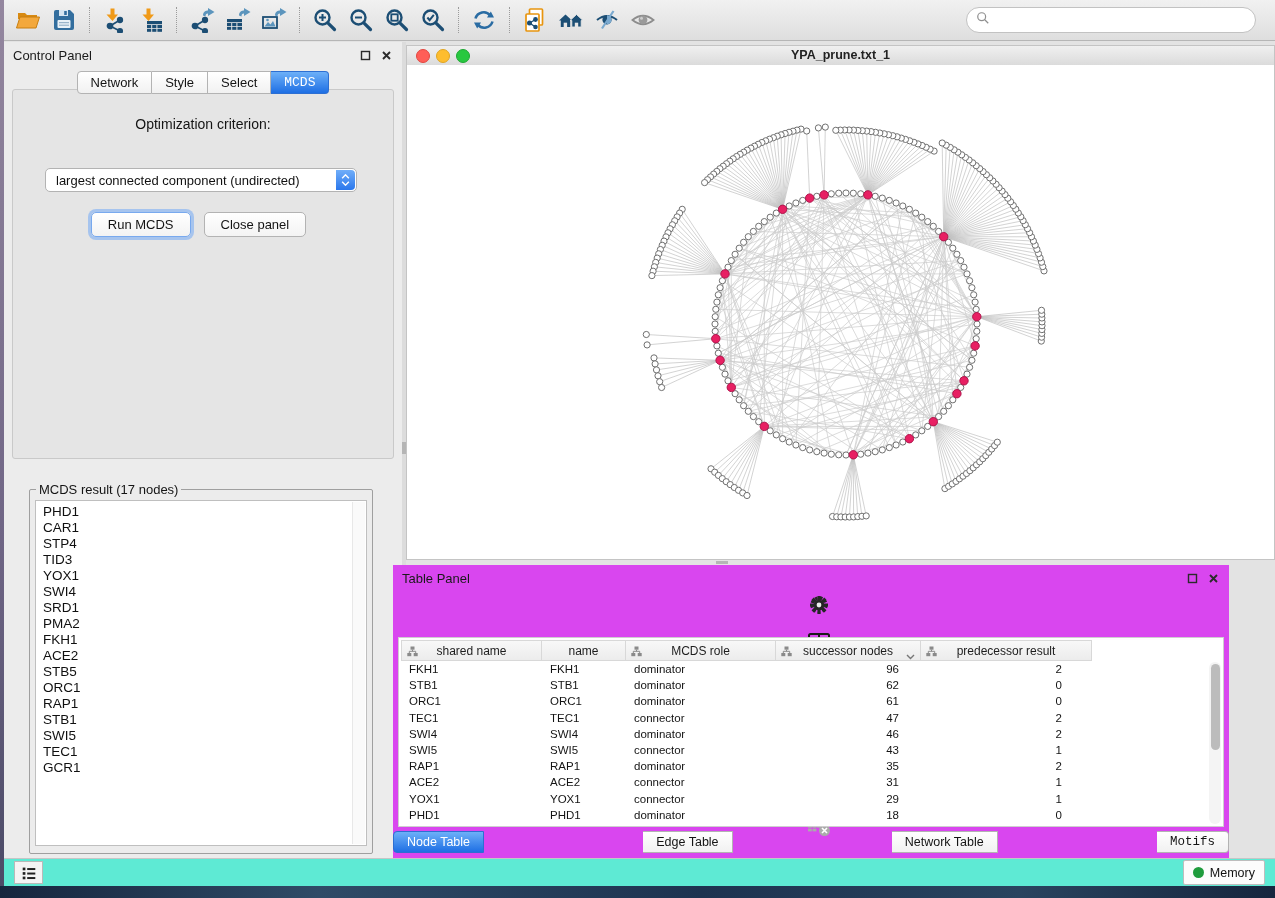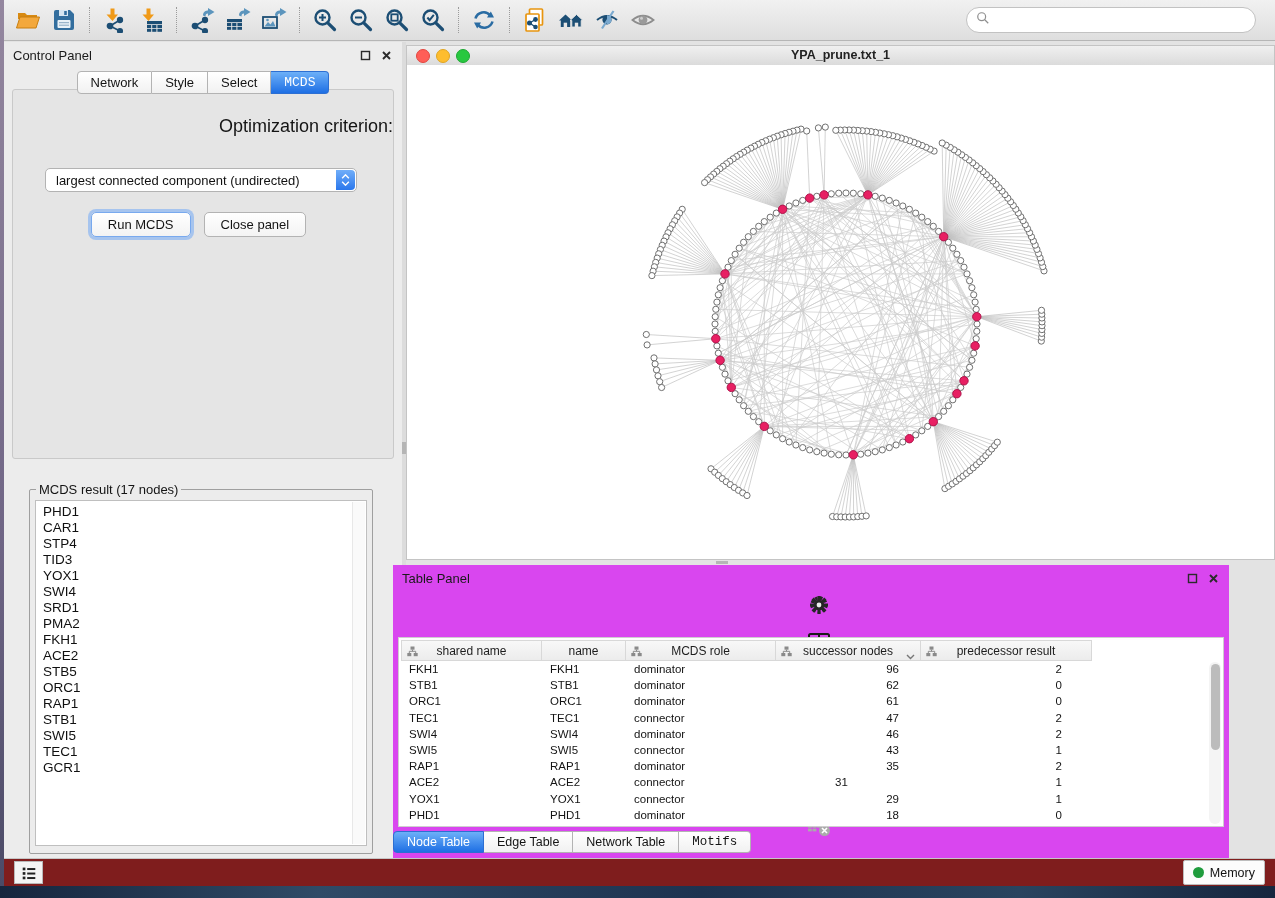--- a/index.html
+++ b/index.html
@@ -27,21 +27,21 @@
   .seg .tab{box-sizing:border-box;height:23px;line-height:21px;padding:0 13px;font-size:13px;color:#141414;
             background:linear-gradient(#ffffff,#f1f1f1);border:1px solid #b3b3b3;border-left:none;white-space:nowrap;}
   .seg .tab:first-child{border-left:1px solid #b3b3b3;border-radius:4px 0 0 4px;}
   .seg .tab:last-child{border-radius:0 4px 4px 0;font-family:Liberation Mono, monospace;}
   .seg .tab.active{background:linear-gradient(#6db0f8,#1e6fe4);border-color:#2d6fd2;color:#fff;}
   
   .cpanel{position:absolute;left:4px;top:42px;width:398px;height:816px;background:#ececec;}
   .cp-tabs{position:absolute;top:29px;left:0;right:0;justify-content:center;z-index:2;}
   .cp-box{position:absolute;left:8px;right:8px;top:47px;height:368px;background:#e5e5e5;
           border:1px solid #c9c9c9;border-radius:3px;}
-  .opt-label{margin-top:26px;text-align:right;font-size:18px;color:#141414;}
+  .opt-label{margin-top:26px;text-align:center;font-size:14px;color:#141414;}
   .selectbox{position:absolute;left:32px;top:78px;width:312px;height:24px;box-sizing:border-box;background:#fff;
              border:1px solid #b3b3b3;border-radius:5px;display:flex;align-items:center;padding-left:10px;font-size:13px;}
   .stepper{position:absolute;right:1px;top:1px;bottom:1px;width:19px;border-radius:0 4px 4px 0;
            background:linear-gradient(#70aef9,#2a77ec);display:flex;flex-direction:column;
            align-items:center;justify-content:center;gap:2px;}
   .btnrow{position:absolute;top:122px;left:0;right:9px;display:flex;justify-content:center;gap:13px;}
   .btn{height:25px;box-sizing:border-box;border:1px solid #b3b3b3;border-radius:5px;color:#141414;
        background:linear-gradient(#ffffff,#f3f3f3);font-size:13px;padding:0 16px;font-family:"Liberation Sans",sans-serif;}
   .btn.focusring{border-color:#78a9ee;box-shadow:0 0 0 3px rgba(115,170,245,.55);}
   .result-fs{position:absolute;left:9px;right:13px;top:424px;height:372px;box-sizing:border-box;
@@ -76,24 +76,24 @@
          font-size:12px;color:#1d1d1d;}
   .hcell:first-child{border-left:1px solid #d8d8d8;}
   .hcell .attr{position:absolute;left:5px;top:5px;}
   .hcell .sort{position:absolute;right:5px;top:8px;}
   .tbody{position:absolute;top:23px;left:2px;right:16px;}
   .trow{display:flex;height:16.2px;}
   .tcell{box-sizing:border-box;font-size:11.5px;line-height:16px;padding:0 8px;white-space:nowrap;overflow:hidden;color:#141414;}
   .tcell.num{text-align:right;}
   .vscroll{position:absolute;top:24px;right:2px;bottom:2px;width:12px;background:#f4f4f4;border-radius:6px;}
   .vscroll .thumb{position:absolute;top:2px;left:1.5px;width:9px;height:86px;background:#bcbcbc;border-radius:5px;}
-  .ttabs{position:absolute;bottom:5px;left:0;right:0;justify-content:flex-start;}
+  .ttabs{position:absolute;bottom:5px;left:0;right:0;justify-content:space-between;}
   .ttabs .tab{font-size:12.5px;height:22px;line-height:20px;}
   
-  .statusbar{position:absolute;left:4px;right:0;bottom:12px;height:28px;background:#7f1d1d;
+  .statusbar{position:absolute;left:4px;right:0;bottom:12px;height:28px;background:#5eead4;
              border-top:1px solid #c6c6c6;display:flex;align-items:center;padding:0 10px;box-sizing:border-box;}
   .listbtn{width:27px;height:21px;border:1px solid #b9b9b9;background:#f4f4f4;display:flex;align-items:center;justify-content:center;}
   .membtn{margin-left:auto;height:23px;border:1px solid #bdbdbd;background:#fcfcfc;border-radius:2px;
           display:flex;align-items:center;gap:6px;padding:0 9px;font-size:12.5px;color:#111;}
   .memdot{width:11px;height:11px;border-radius:50%;background:#1f9c3d;}
 </style>
 </head>
 <body>
 
 <div id="app">
@@ -1188,21 +1188,21 @@
             <div class="tcell" style="width: 141px;">RAP1</div>
             <div class="tcell" style="width: 84px;">RAP1</div>
             <div class="tcell" style="width: 150px;">dominator</div>
             <div class="tcell num" style="width: 131px;">35</div>
             <div class="tcell num" style="width: 163px;">2</div>
           </div>
           <div class="trow">
             <div class="tcell" style="width: 141px;">ACE2</div>
             <div class="tcell" style="width: 84px;">ACE2</div>
             <div class="tcell" style="width: 150px;">connector</div>
-            <div class="tcell num" style="width: 131px; text-align: center;">31</div>
+            <div class="tcell num" style="width: 131px;">31</div>
             <div class="tcell num" style="width: 163px;">1</div>
           </div>
           <div class="trow">
             <div class="tcell" style="width: 141px;">YOX1</div>
             <div class="tcell" style="width: 84px;">YOX1</div>
             <div class="tcell" style="width: 150px;">connector</div>
             <div class="tcell num" style="width: 131px;">29</div>
             <div class="tcell num" style="width: 163px;">1</div>
           </div>
           <div class="trow">

